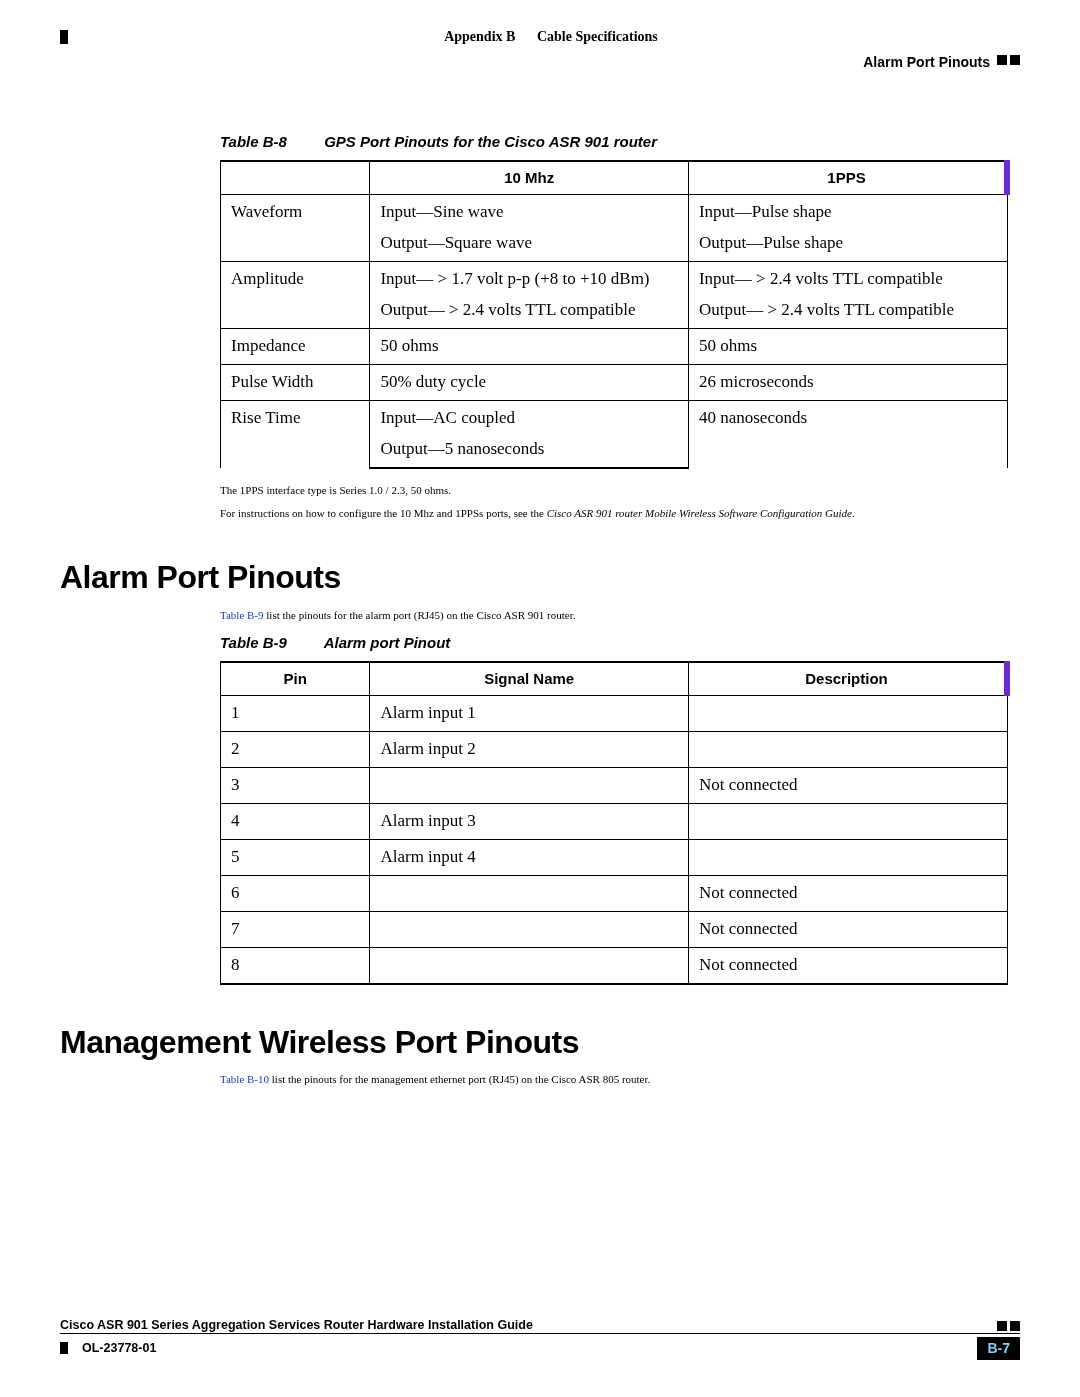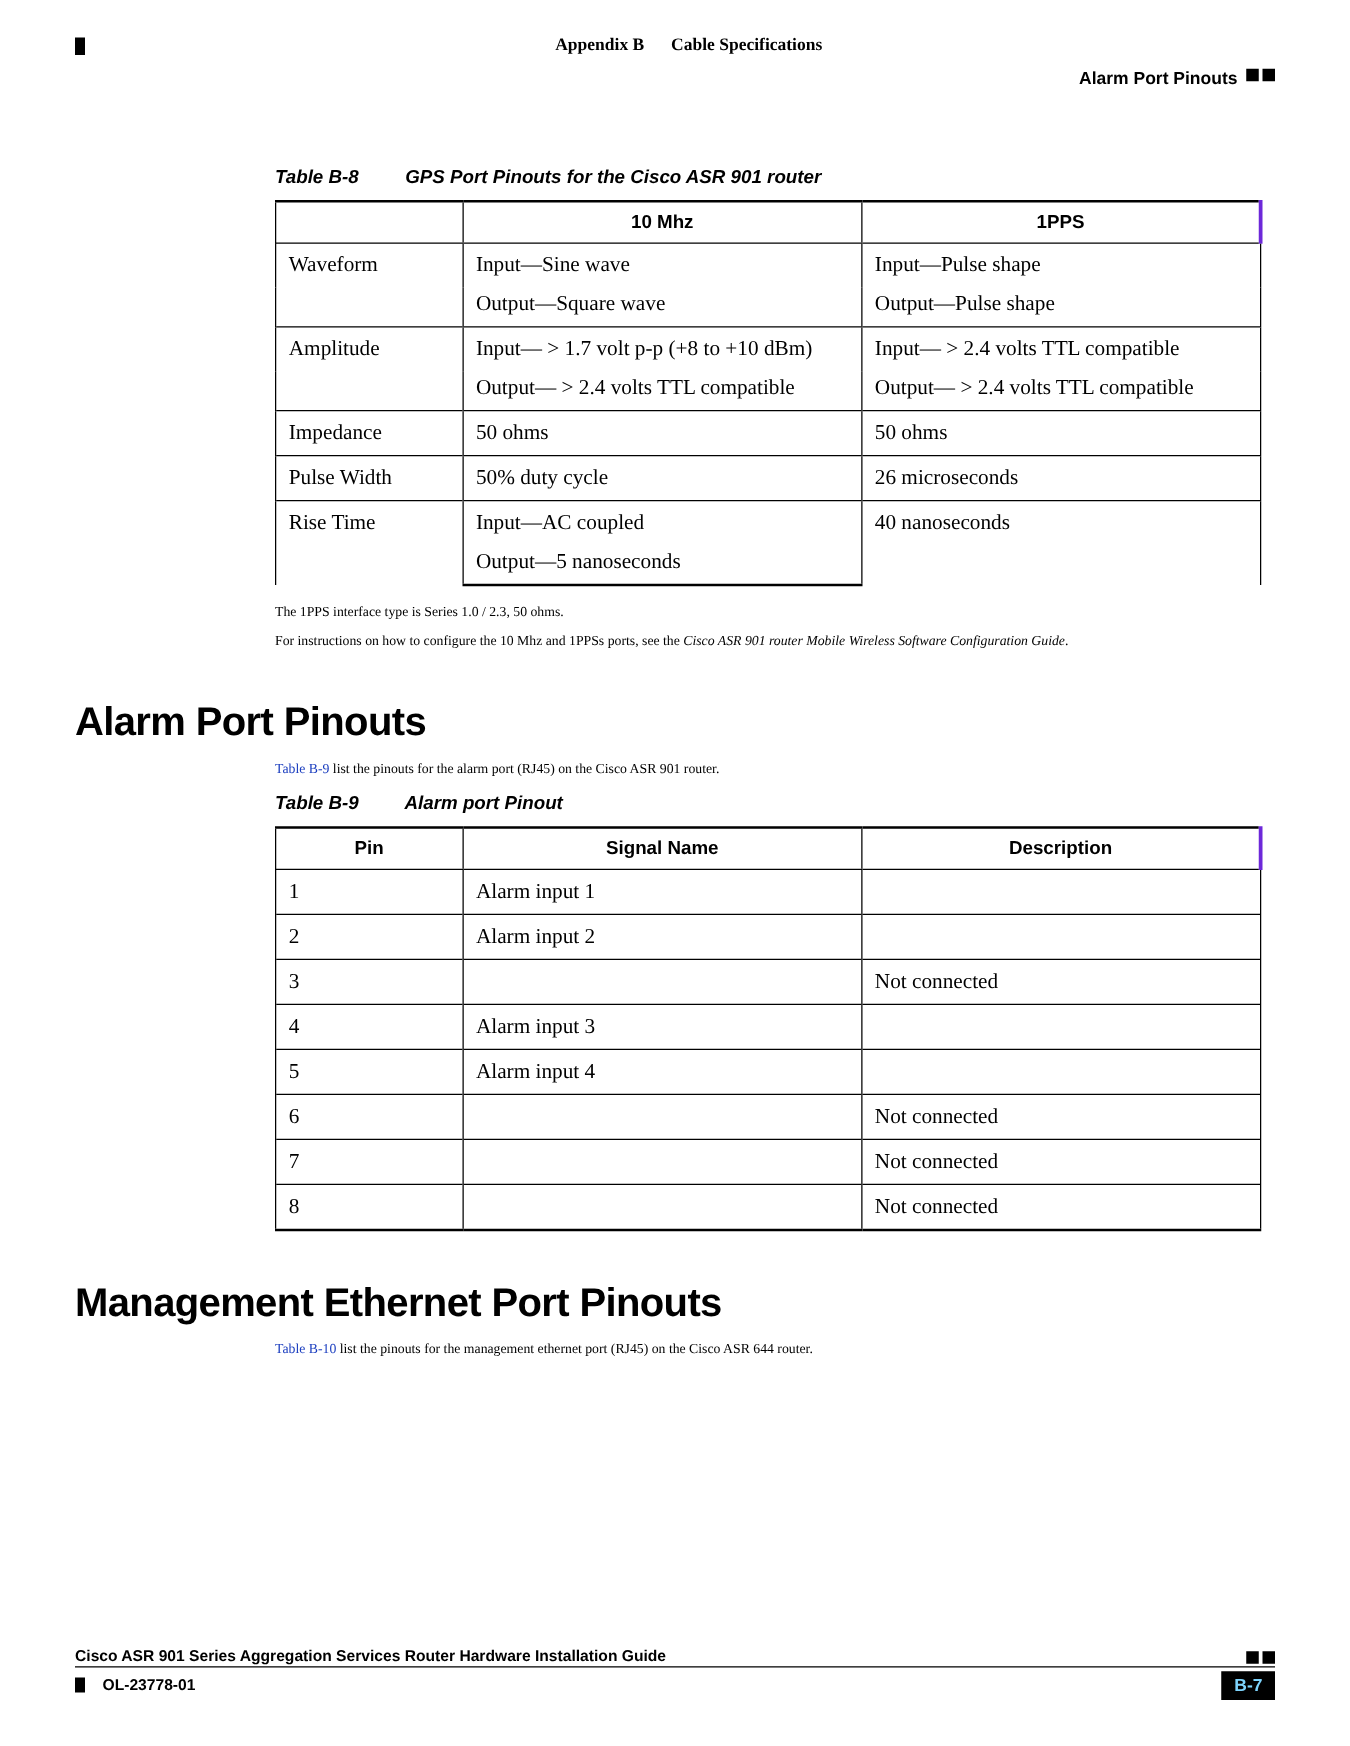--- a/index.html
+++ b/index.html
@@ -80,21 +80,21 @@
   table.spec th {
     font-family: Arial, Helvetica, sans-serif;
     font-weight: 700;
     font-size: 15px;
     text-align: center;
     padding: 6px 10px;
     border-top: 2px solid #000;
     border-bottom: 1px solid #000;
     border-left: 1px solid #000;
   }
-  table.spec th:last-child { border-right: 3px solid #6d28d9; }
+  table.spec th:last-child { border-right: 6px solid #6d28d9; }
   table.spec td {
     font-family: "Times New Roman", Times, serif;
     padding: 6px 10px;
     border-left: 1px solid #000;
     vertical-align: top;
     margin-left: 17px;
   }
   table.spec td:last-child { border-right: 1px solid #000; }
   table.spec .row-top td { border-top: 1px solid #000; }
   table.spec tr:last-child td { border-bottom: 2px solid #000; }
@@ -319,23 +319,23 @@
           <td>Not connected</td>
         </tr>
         <tr class="row-top">
           <td>8</td>
           <td></td>
           <td>Not connected</td>
         </tr>
       </tbody>
     </table>
 
-    <h2 class="section">Management Ethernet Port Pinouts</h2>
+    <h2 class="section">Management Wireless Port Pinouts</h2>
     <p class="para">
-      <span class="link">Table B-10</span><span> list the pinouts for the management ethernet port (RJ45) on the Cisco ASR 644 router.</span>
+      <span class="link">Table B-10</span><span> list the pinouts for the management ethernet port (RJ45) on the Cisco ASR 805 router.</span>
     </p>
 
   </div>
 
   <div class="footer">
     <div class="footer-line1">
       <span>Cisco ASR 901 Series Aggregation Services Router Hardware Installation Guide</span>
       <span class="footer-squares-right">
         <span class="footer-sq"></span>
           <span class="footer-sq"></span>

